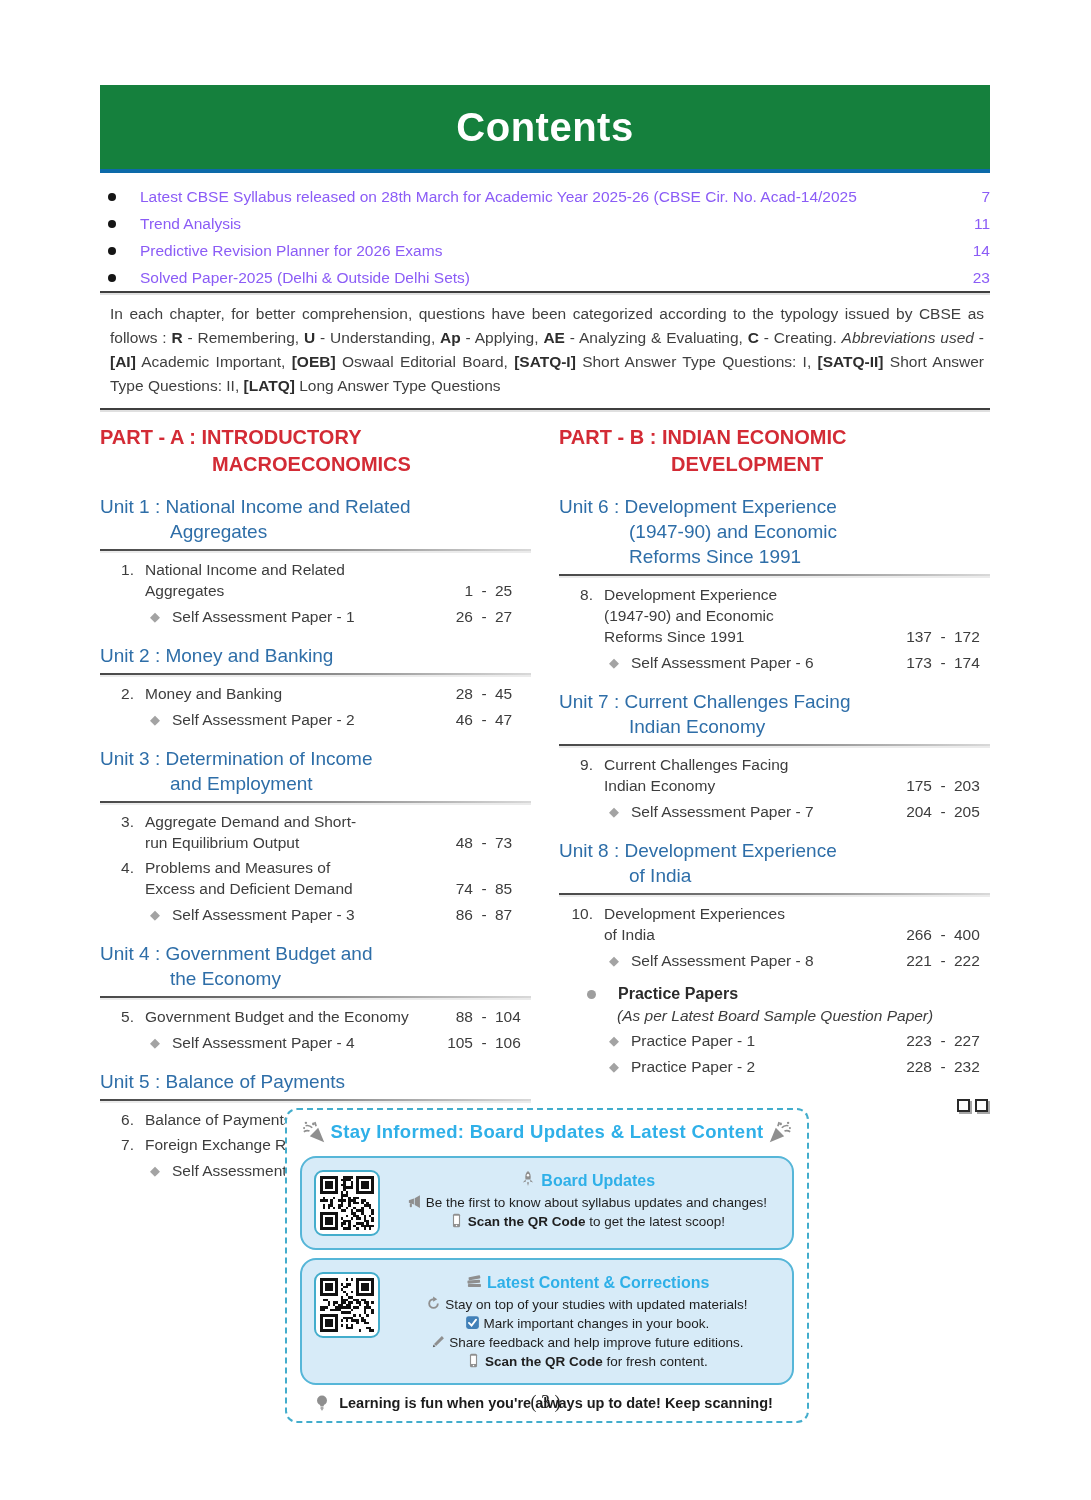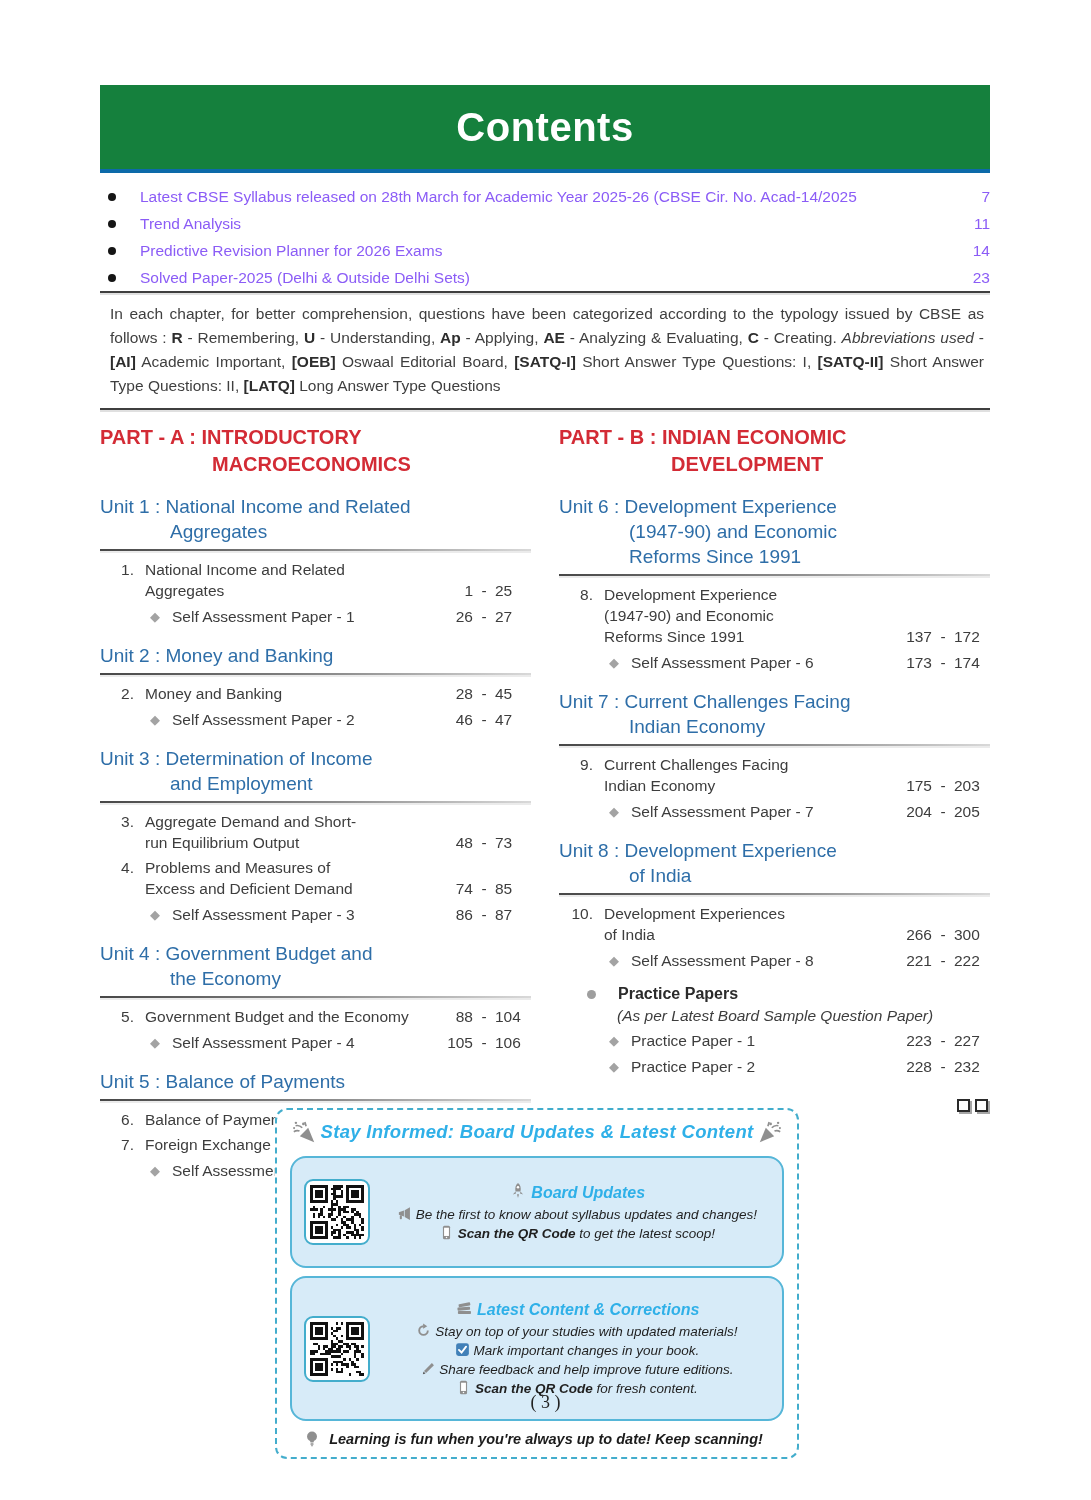--- a/index.html
+++ b/index.html
@@ -64,28 +64,28 @@
   .practice-head { display: flex; align-items: center; }
   .gray-dot { width: 9px; height: 9px; border-radius: 50%; background: #9e9e9e; margin: 0 22px 0 28px; flex: none; }
   .practice-label { font-weight: 700; font-size: 16px; color: #2b2b2b; }
   .practice-note { font-style: italic; font-size: 15.5px; color: #3d3d3d; margin: 4px 0 4px 58px; }
 
   .end-squares { display: flex; justify-content: flex-end; gap: 5px; margin-top: 22px; padding-right: 2px; }
   .sq { width: 13px; height: 13px; border: 2.5px solid #2a2a2a; background: #fff; box-shadow: 2px 2px 0 rgba(0,0,0,0.35); }
 
   
   .info-box {
-    position: absolute; left: 275px; top: 1108px; width: 524px;
-    border: 2px dashed #43adcc; border-radius: 12px; padding: 8px 13px 9px 13px; background: #fff; font-style: italic;
+    position: absolute; left: 285px; top: 1108px; width: 524px;
+    border: 2px dashed #43adcc; border-radius: 12px; padding: 8px 13px 9px 13px; background: #fff;
   }
   .info-header { display: flex; align-items: center; justify-content: space-between; padding: 2px 2px 4px 2px; }
   .info-title { color: #2fb0e8; font-weight: 700; font-size: 18.5px; letter-spacing: 0.3px; }
   .card {
     background: #d7ebf8; border: 2px solid #56b6d8; border-radius: 16px;
-    padding: 21px 12px; margin-top: 8px; display: flex; align-items: center; gap: 14px;
+    padding: 12px 12px; margin-top: 8px; display: flex; align-items: flex-start; gap: 14px;
   }
   .qr-frame {
     flex: none; width: 66px; height: 66px; background: #ffffff;
     border: 2px solid #43adcc; border-radius: 9px; padding: 4px;
   }
   .qr-frame svg { width: 100%; height: 100%; }
   .card-body { flex: 1; text-align: center; }
   .card-title { color: #2fb0e8; font-weight: 700; font-size: 16px; margin-bottom: 3px; }
   .card-line { font-size: 13.5px; line-height: 19px; color: #1f1f1f; }
   .card-line .b { font-weight: 700; }
@@ -338,21 +338,21 @@
           <h3 class="unit-heading">Unit 8 : Development Experience
 of India</h3>
           <div class="unit-rule"></div>
           <div class="entry chapter">
             <span class="e-num">10.</span>
             <span class="e-title">Development Experiences
 of India</span>
             <span class="e-pages">
               <span class="p-start">266</span>
               <span class="p-dash">-</span>
-              <span class="p-end">300</span>
+              <span class="p-end">400</span>
             </span>
           </div>
           <div class="entry sap">
             <span class="e-num"><span class="diamond">◆</span></span>
             <span class="e-title">Self Assessment Paper - 8</span>
             <span class="e-pages">
               <span class="p-start">221</span>
               <span class="p-dash">-</span>
               <span class="p-end">222</span>
             </span>

